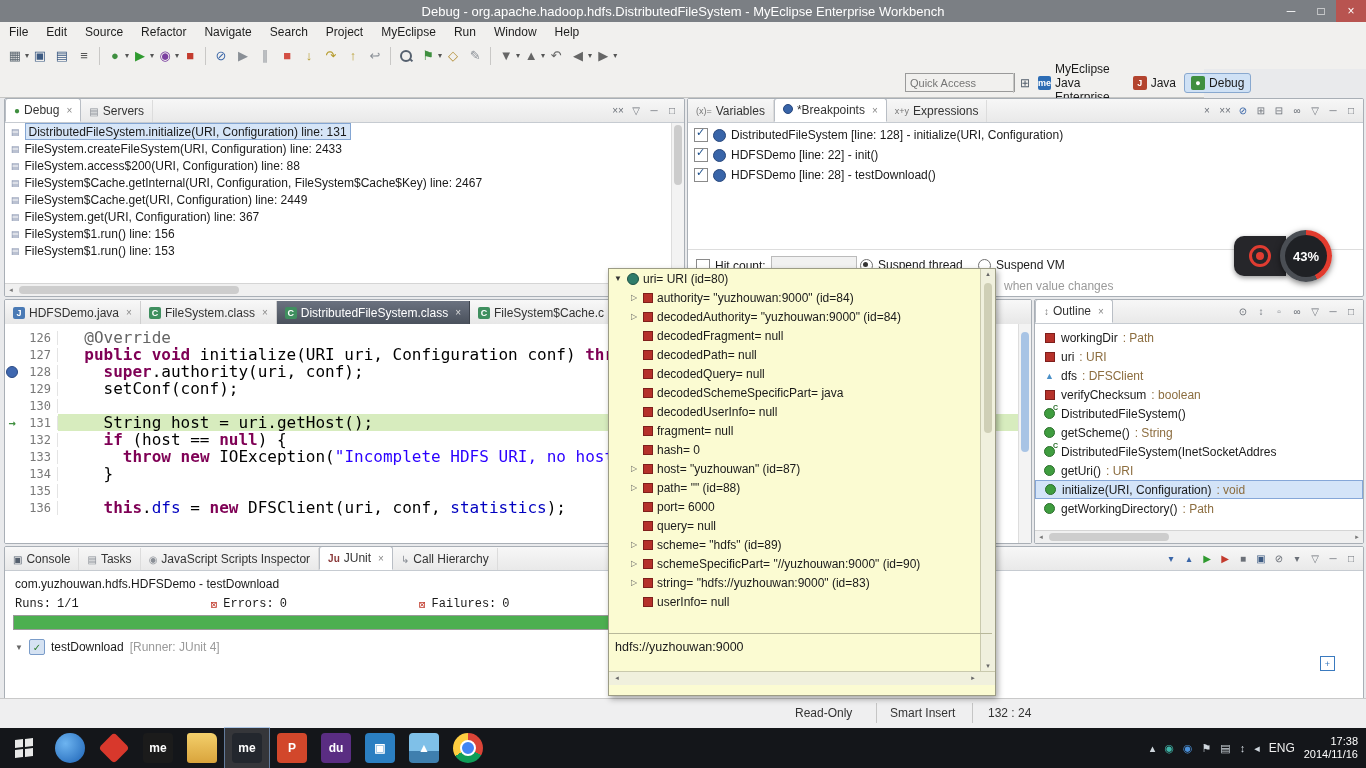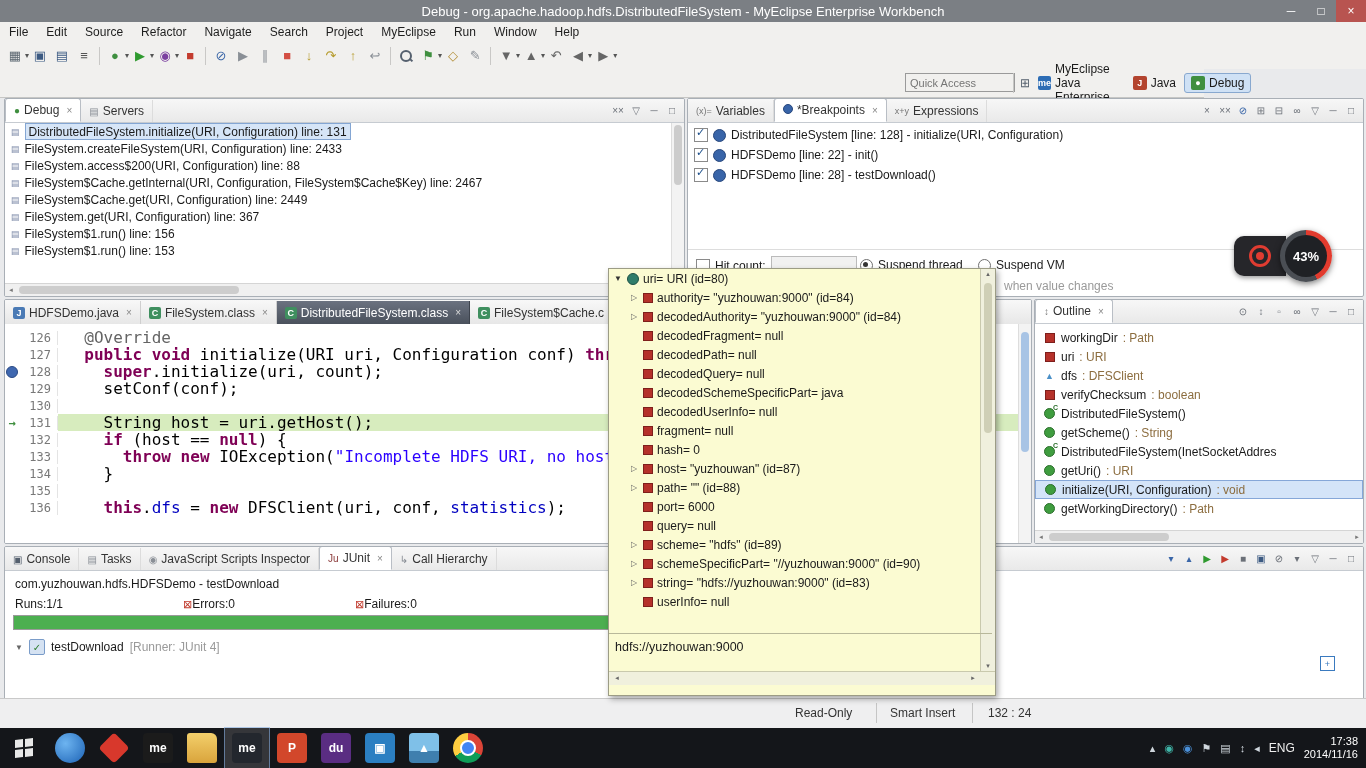--- a/index.html
+++ b/index.html
@@ -66,21 +66,21 @@
   
   .orow{height:19px;display:flex;align-items:center;gap:5px;padding-left:8px;white-space:nowrap;}
   .orow.sel{background:#d4e4f8;border:1px solid #86a7d8;height:17px;}
   .o-type{color:#8c6d3f;}
   .oic{width:13px;height:13px;flex:none;display:inline-flex;align-items:center;justify-content:center;position:relative;}
   .oic .sq{width:8px;height:8px;background:#b5312a;border:1px solid #7e1f1c;}
   .oic .tri{color:#4a90c8;font-size:9px;}
   .oic .dot{width:9px;height:9px;border-radius:50%;background:#3f9d3f;border:1px solid #2c6e2c;}
   .oic .cdec{position:absolute;right:-2px;top:-3px;font-size:7px;color:#2c6e2c;font-weight:bold;}
   
-  .jcounts{display:flex;align-items:center;font-size:12px;}
+  .jcounts{display:flex;align-items:center;gap:6px;font-size:12px;font-family:Liberation Mono, monospace;}
   .jerr{color:#c0392b;font-size:11px;}
   .progress{background:#dcdcdc;border:1px solid #9a9a9a;height:13px;}
   .progress .fill{height:100%;background:#4caf50;width:100%;}
   .testic{width:14px;height:14px;background:#d5e2f2;border:1px solid #7a9cc9;display:inline-flex;align-items:center;justify-content:center;color:#2c7d2c;font-size:10px;border-radius:2px;flex:none;}
   
   .popup{position:absolute;left:608px;top:268px;width:386px;height:426px;background:#fbfbd2;border:1px solid #9c9c85;box-shadow:2px 3px 6px rgba(0,0,0,.35);z-index:50;font-size:12px;}
   .prow{height:19px;display:flex;align-items:center;gap:4px;padding-left:4px;white-space:nowrap;}
   .prow.child{padding-left:20px;}
   .parw{width:10px;color:#666;font-size:8px;flex:none;text-align:center;}
   .pfield{width:8px;height:8px;background:#b5312a;border:1px solid #7e1f1c;flex:none;}
@@ -362,21 +362,21 @@
       <div class="cline">
           <span class="cl-ruler"></span>
           <span class="cl-num" bind="">127</span>
           <span class="cl-code"><span class="tk-p">  </span><span class="tk-k">public</span><span class="tk-p"> </span><span class="tk-k">void</span><span class="tk-p"> initialize(URI uri, Configuration conf) </span><span class="tk-k">throws</span><span class="tk-p"> IOExcep</span></span>
         </div>
       <div class="cline">
           <span class="cl-ruler">
             <span class="ipdot"></span>
           </span>
           <span class="cl-num">128</span>
-          <span class="cl-code"><span class="tk-p">    </span><span class="tk-k">super</span><span class="tk-p">.initialize(uri, count);</span></span>
+          <span class="cl-code"><span class="tk-p">    </span><span class="tk-k">super</span><span class="tk-p">.authority(uri, conf);</span></span>
         </div>
       <div class="cline">
           <span class="cl-ruler"></span>
           <span class="cl-num">129</span>
           <span class="cl-code"><span class="tk-p">    setConf(conf);</span></span>
         </div>
       <div class="cline">
           <span class="cl-ruler"></span>
           <span class="cl-num">130</span>
           <span class="cl-code"></span>
@@ -523,21 +523,21 @@
         </div>
       <div class="vtab">
           <span class="vicon" style="color:#8a8f96">▤</span>
           <span>Tasks</span>
         </div>
       <div class="vtab">
           <span class="vicon" style="color:#8a8f96">◉</span>
           <span>JavaScript Scripts Inspector</span>
         </div>
       <div class="vtab sel">
-          <span class="vicon" style="color:#8b3a3a;font-weight:normal">Ju</span>
+          <span class="vicon" style="color:#8b3a3a;font-weight:bold">Ju</span>
           <span>JUnit</span>
           <span class="tclose">×</span>
         </div>
       <div class="vtab">
           <span class="vicon" style="color:#8a8f96">↳</span>
           <span>Call Hierarchy</span>
         </div>
       <div class="viewtb">
         <span class="vti" style="color:#3a66a8">▾</span>
         <span class="vti" style="color:#3a66a8">▴</span>

